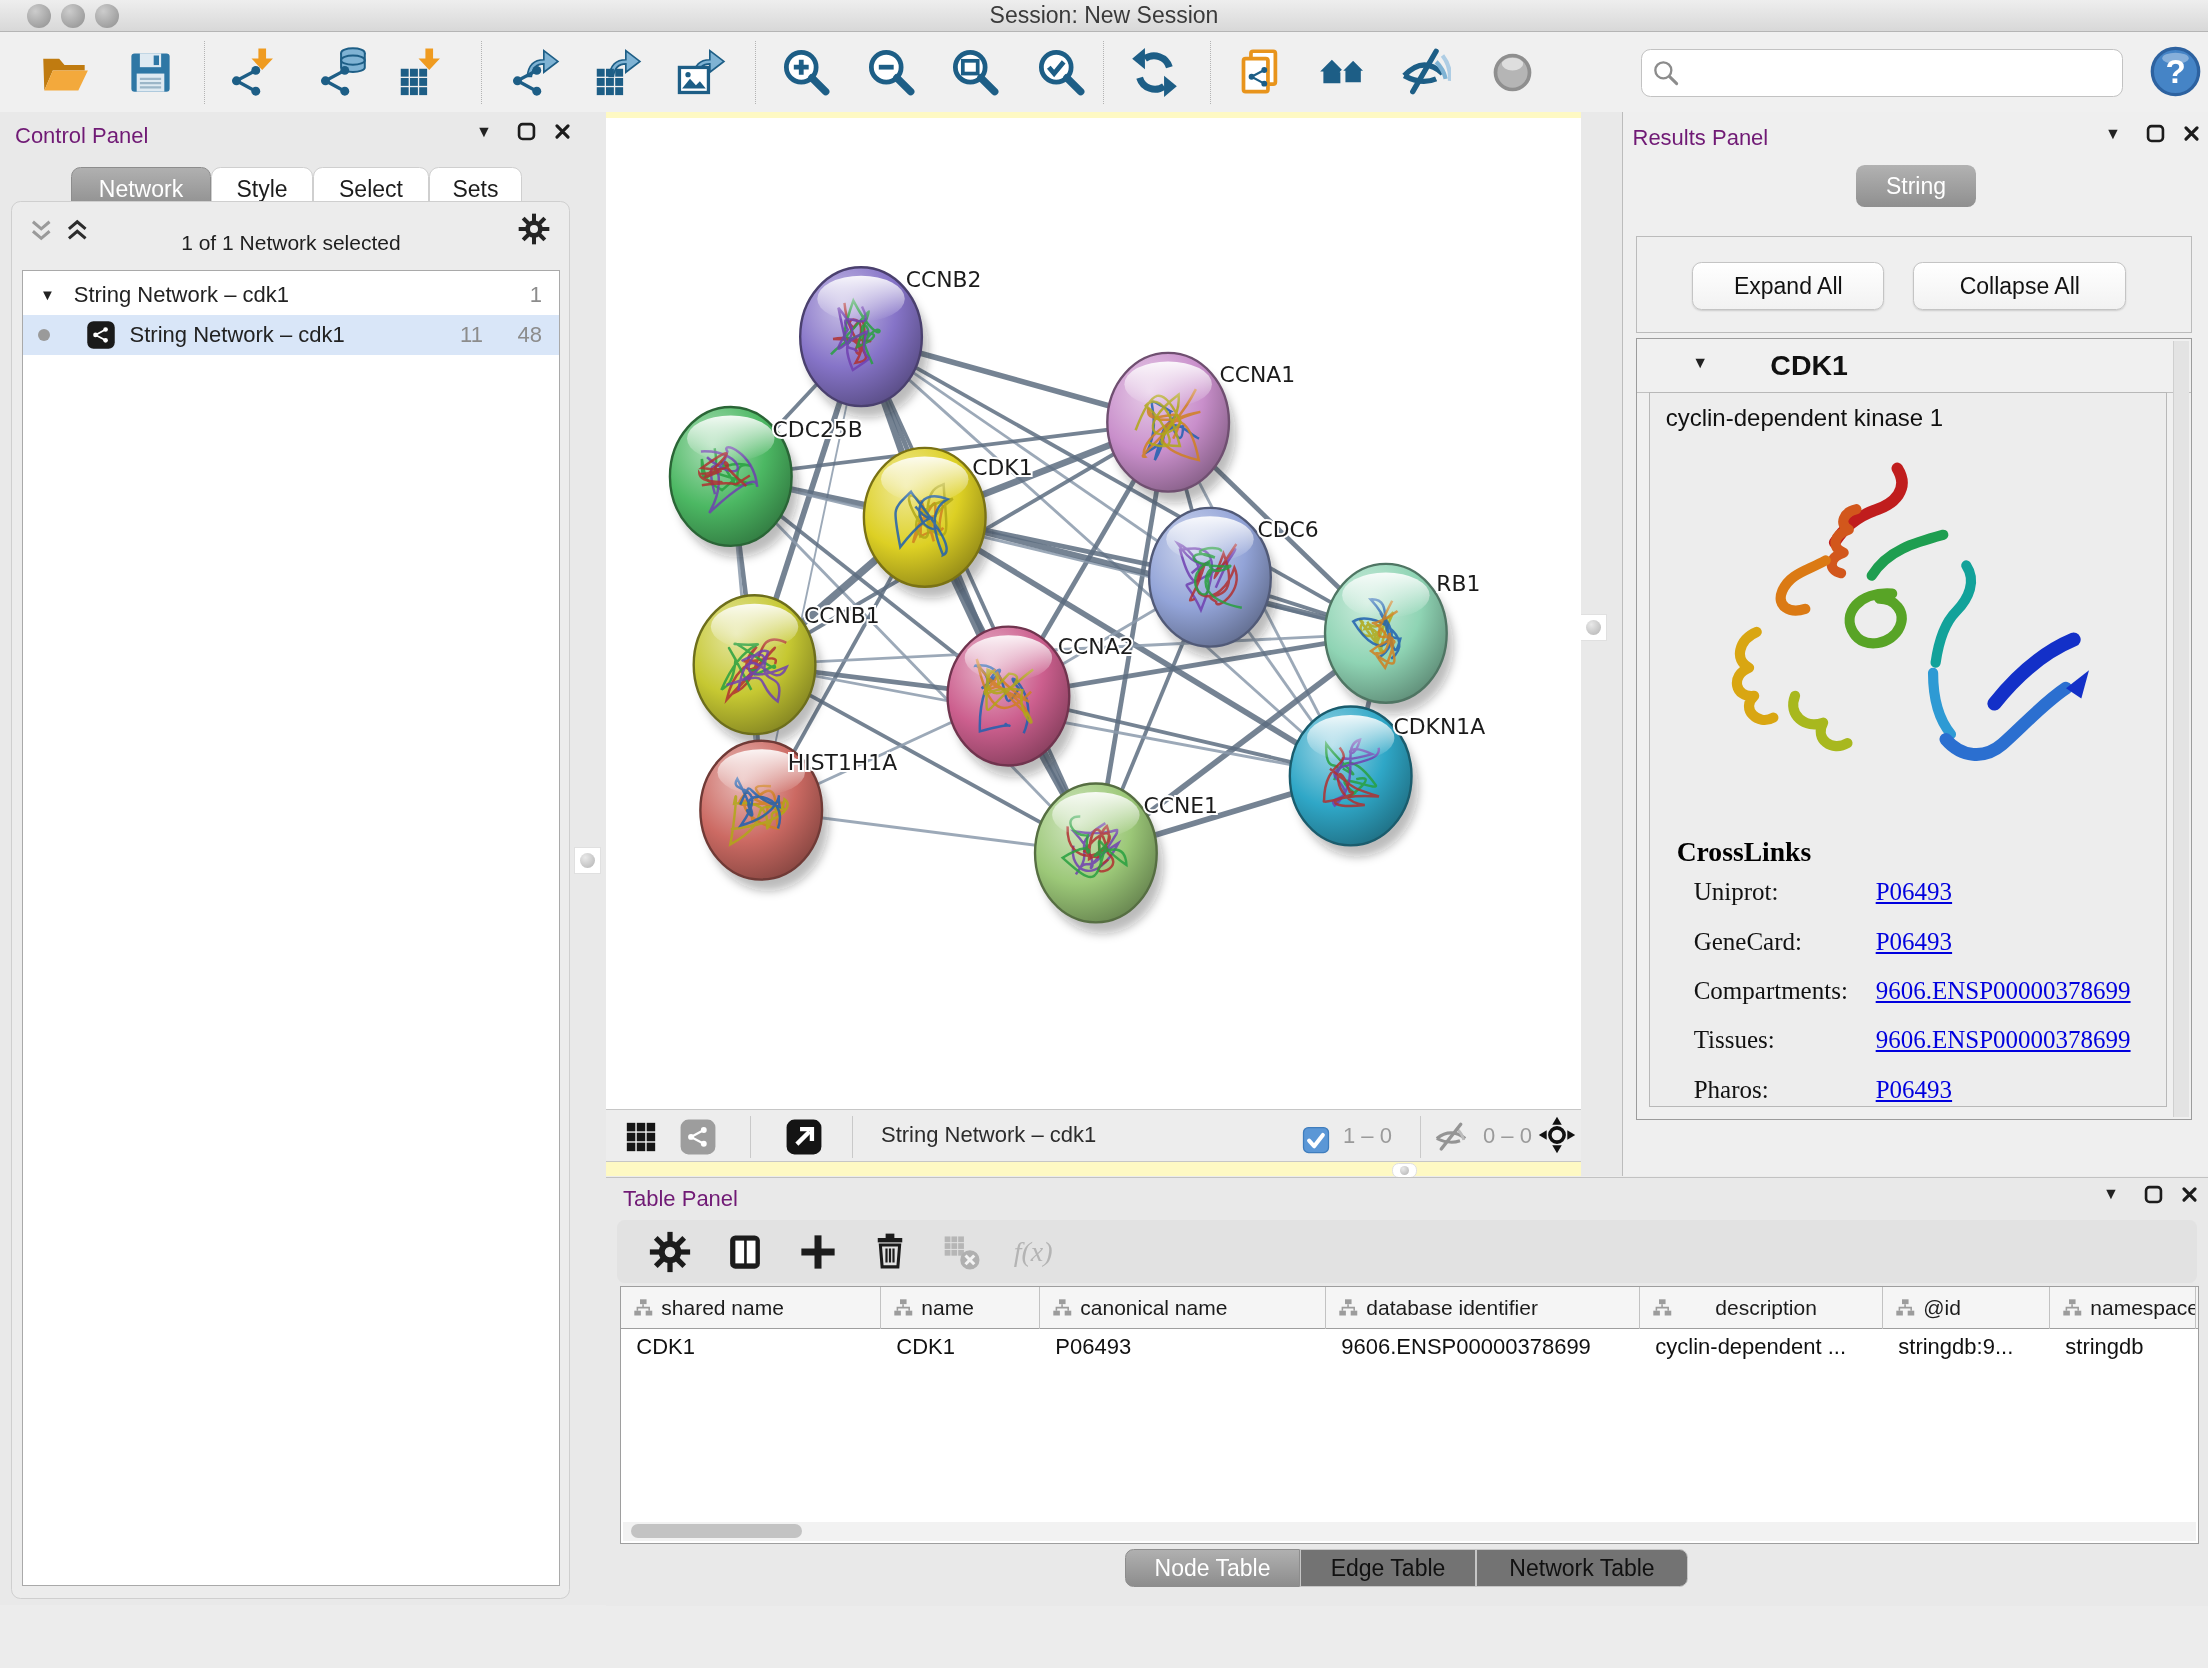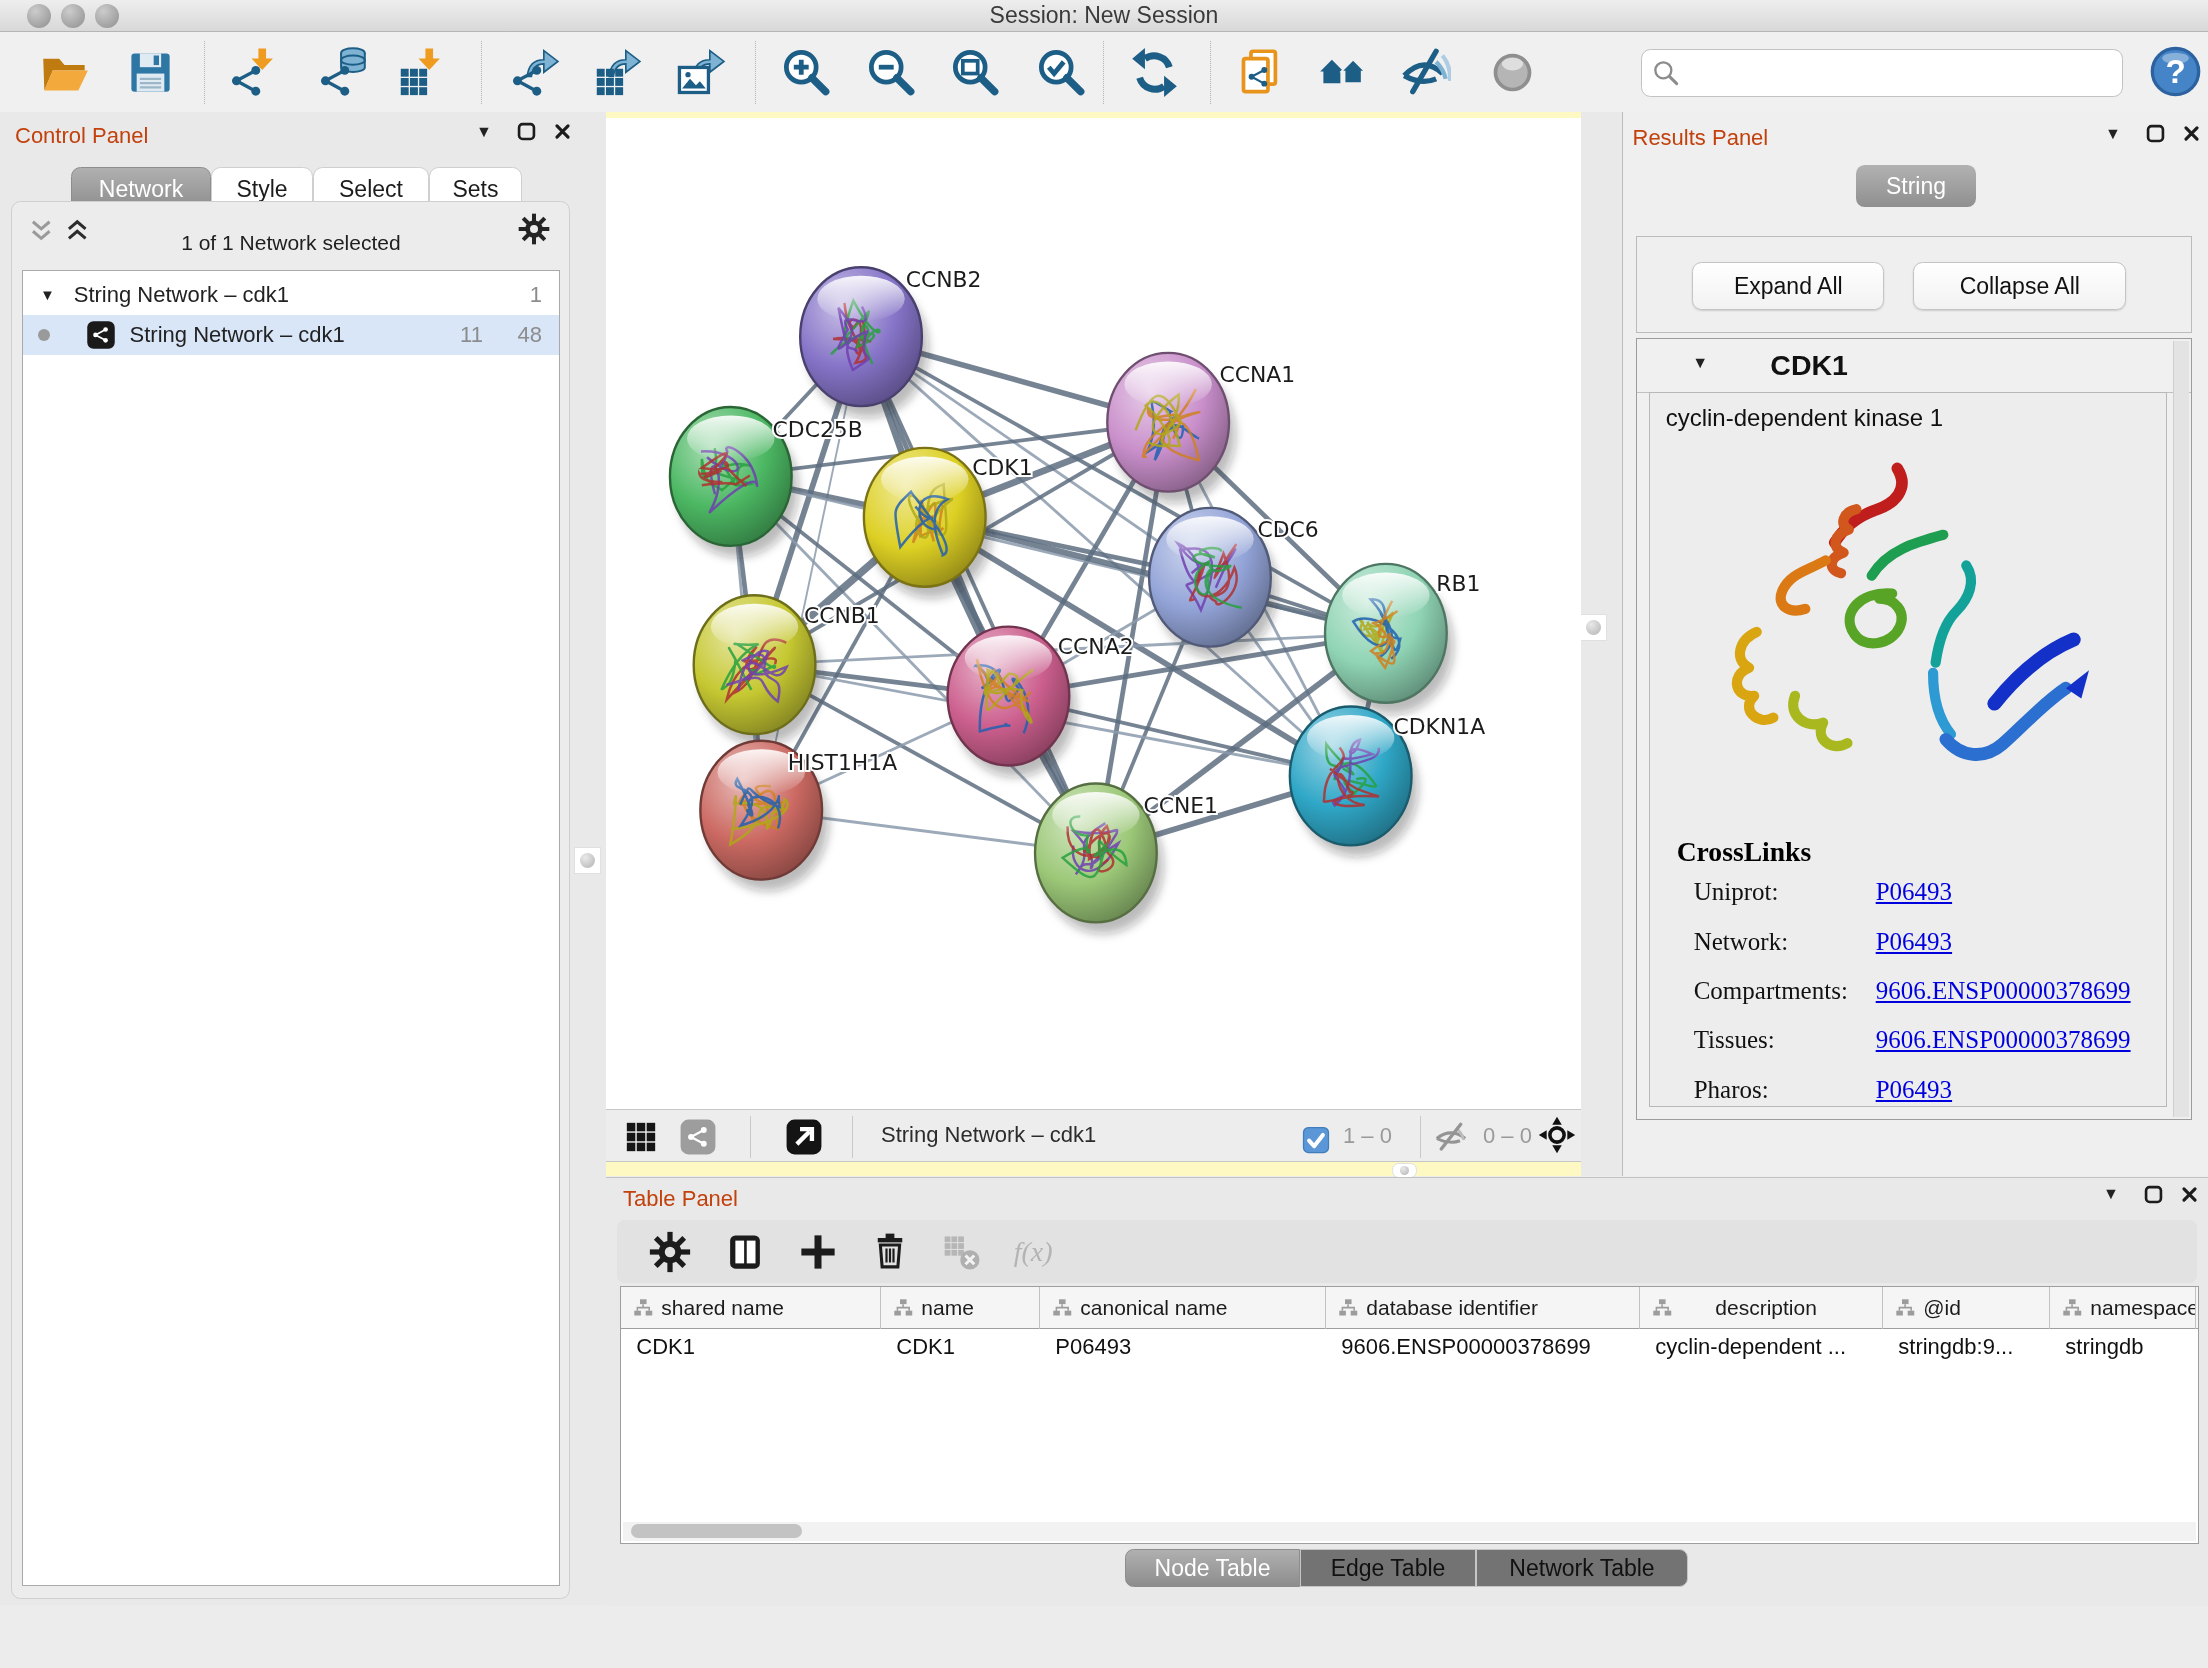--- a/index.html
+++ b/index.html
@@ -16,21 +16,21 @@
            border-bottom:1px solid #bcbcbc;}
   .tbi{position:absolute;top:10.5px;width:59px;height:59px;display:flex;align-items:center;justify-content:center;}
   .tbsep{position:absolute;top:8.6px;height:63px;border-left:1.9px dotted #b3b3b3;}
   .search{position:absolute;left:1641px;top:17px;width:480px;height:46px;background:#fff;
           border:1.9px solid #c2c2c2;border-radius:9.5px;}
   .search input{position:absolute;left:44px;top:3.8px;width:423px;height:34px;border:none;outline:none;
                 font-size:23px;font-family:"Liberation Sans",sans-serif;background:transparent;}
   .search .mag{position:absolute;left:7.6px;top:6.7px;}
   .helpbtn{position:absolute;left:2149px;top:13.3px;width:55px;height:55px;}
   
-  .panel-title{font-size:22px;color:#c2410c;}
+  .panel-title{font-size:22px;color:#701a75;}
   .pc{position:absolute;display:flex;align-items:center;justify-content:center;width:32px;height:32px;}
   .caret{font-size:16px;color:#222;}
   
   .cp{position:absolute;left:0;top:112px;width:580px;height:1493px;background:#e9e9e9;border-right:1px solid #c2c2c2;}
   .cp .head-title{position:absolute;left:15px;top:11.4px;}
   .tab{position:absolute;top:55px;height:44px;background:#fff;border:1px solid #cfcfcf;
        border-radius:9.5px 9.5px 0 0;display:flex;align-items:center;justify-content:center;
        font-size:23px;color:#1c1c1c;box-sizing:border-box;}
   .tab.sel{background:linear-gradient(#b0b0b0,#8d8d8d);color:#fff;border-color:#8d8d8d;}
   .subpanel{position:absolute;left:11.4px;top:89px;width:557px;height:1396px;background:#ececec;
@@ -720,21 +720,21 @@
             <path d="M284 192 l18 -14 -6 22 z" fill="#1330c8" stroke="none"></path>
           </g>
         </svg>
         <div class="xl-head">CrossLinks</div>
         <div id="xl-rows">
             <div class="xl-row" style="top: 485px;">
               <span class="xl-label">Uniprot:</span>
               <span class="xl-link">P06493</span>
             </div>
             <div class="xl-row" style="top: 535px;">
-              <span class="xl-label">Network:</span>
+              <span class="xl-label">GeneCard:</span>
               <span class="xl-link">P06493</span>
             </div>
             <div class="xl-row" style="top: 584px;">
               <span class="xl-label">Compartments:</span>
               <span class="xl-link">9606.ENSP00000378699</span>
             </div>
             <div class="xl-row" style="top: 633px;">
               <span class="xl-label">Tissues:</span>
               <span class="xl-link">9606.ENSP00000378699</span>
             </div>

